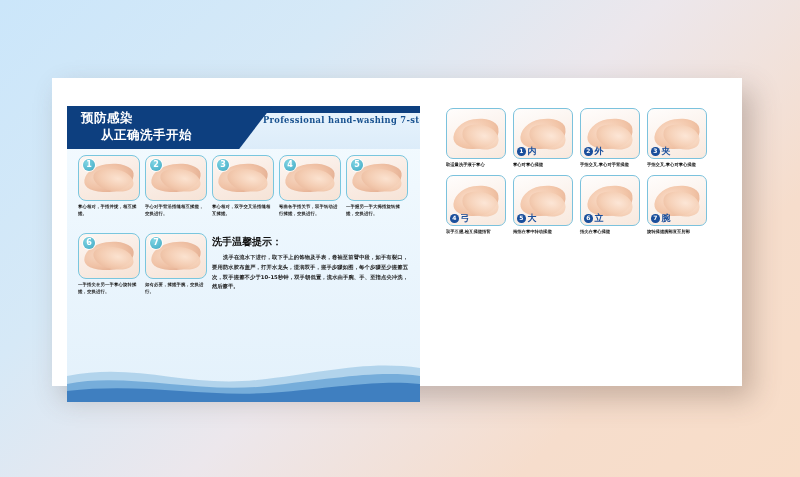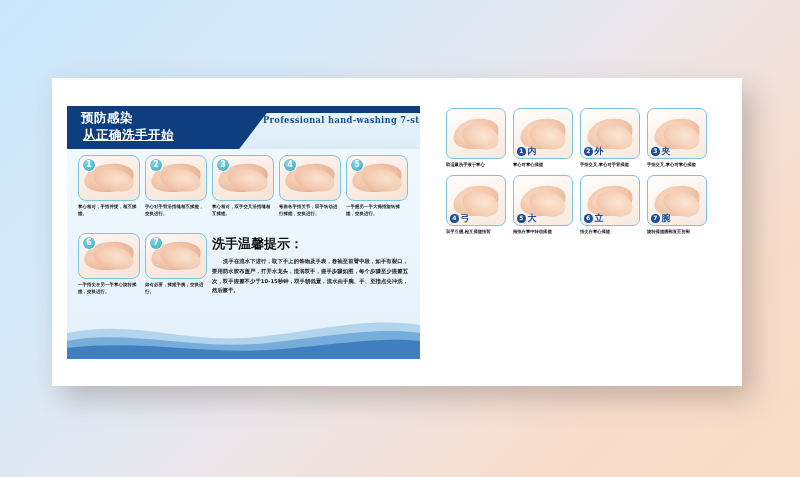--- a/index.html
+++ b/index.html
@@ -16,21 +16,21 @@
     left:52px; top:78px;
     width:690px; height:308px;
     background:#ffffff;
     box-shadow: 10px 12px 26px rgba(90,70,60,0.30);
   }
 
   
   #poster {
     position:absolute;
     left:15px; top:28px;
-    width:353px; height:253px;
+    width:353px; height:296px;
     background: linear-gradient(180deg,#f4fbff 0%, #eaf5fd 55%, #e3f1fb 100%);
     overflow:hidden;
   }
 
   
   .hdr {
     position:absolute; left:0; top:0; width:100%; height:43px;
     background: linear-gradient(180deg,#e9f4fd 0%,#dcecf9 100%);
   }
   .hdr-blue2 {
@@ -41,21 +41,21 @@
   .hdr-blue2::after{
     content:""; position:absolute; right:-6px; top:0; width:14px; height:100%;
     background:#0d3f7f;
     clip-path: polygon(0 0, 100% 0, 40% 100%, 0 100%);
   }
   .hdr-topline{
     position:absolute; left:0; top:0; width:100%; height:7px; background:#0d3f7f;
   }
   .slogan { position:absolute; left:14px; top:4px; color:#fff; line-height:1.35;
             font-size:12.5px; font-weight:bold; letter-spacing:.5px; z-index:4;}
-  .slogan .l2 { margin-left:2px;text-decoration:underline; }
+  .slogan .l2 { margin-left:20px; }
 
   .title-wrap { position:absolute; left:196px; top:6px; width:156px; text-align:center; z-index:3;}
   .title-cn {
     font-size:25px; font-weight:bold; color:#0d3f7f; letter-spacing:0px;
     line-height:1; white-space:nowrap;
     text-shadow: 0.5px 0.5px 0 #7ab3e0;
   }
   .title-en {
     font-family:"DejaVu Serif","Liberation Serif",serif;
     font-size:8.3px; font-weight:bold; color:#17518f; letter-spacing:.35px;
@@ -91,21 +91,21 @@
     color:#fff; font-size:8px; font-weight:bold; line-height:12px; text-align:center;
     box-shadow:0 0 0 1px rgba(255,255,255,.8);
   }
   .step .cap {
     margin-top:3px; font-size:4.4px; line-height:1.55; color:#232323;
     font-weight:bold; letter-spacing:.1px;
   }
 
   
   #tips { position:absolute; left:145px; top:129px; width:196px; }
-  #tips .tips-title { font-size:13px; font-weight:bold; color:#111; }
+  #tips .tips-title { font-size:10px; font-weight:bold; color:#111; }
   #tips .tips-body { margin-top:4px; font-size:5.3px; line-height:1.85;
                      color:#1a1a1a; text-indent:11px; text-align:justify; font-weight:bold;}
 
   
   .waves { position:absolute; left:0; bottom:0; width:100%; height:44px; }
 
   
   #rightpanel { position:absolute; left:394px; top:30px; width:280px; }
   .rrow { display:flex; gap:7px; margin-bottom:7px; }
   .ritem { width:60px; }

